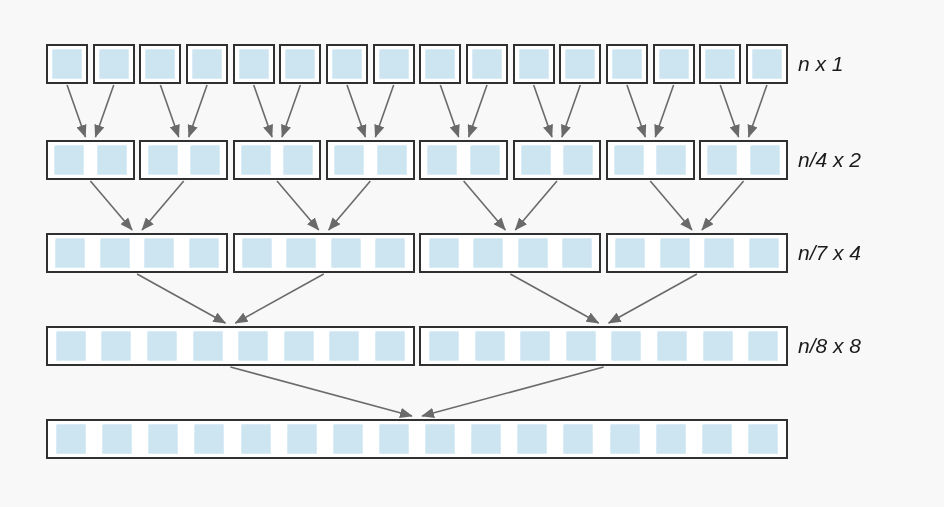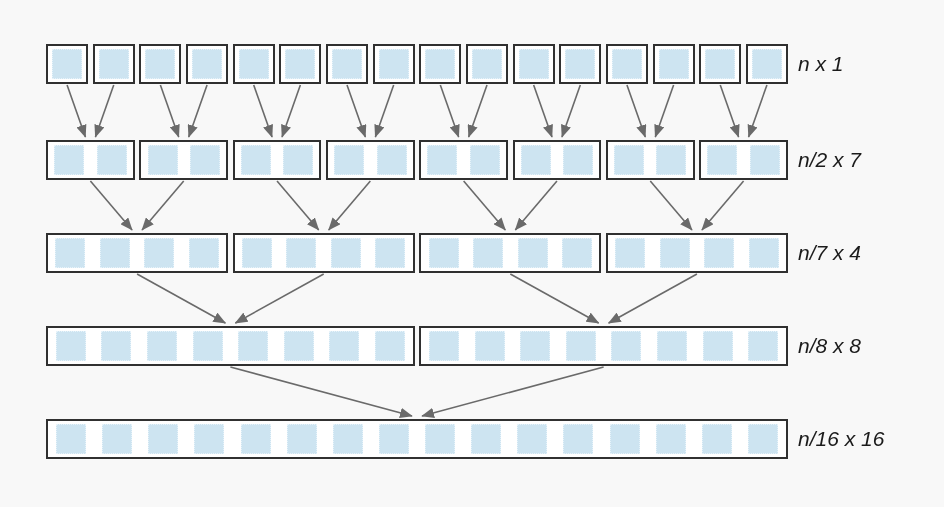--- a/index.html
+++ b/index.html
@@ -155,21 +155,21 @@
           <div class="cell"></div>
         </div>
         <div class="box" style="left: 559.875px; width: 88.8125px;">
           <div class="cell"></div>
           <div class="cell"></div>
         </div>
         <div class="box" style="left: 653.188px; width: 88.8125px;">
           <div class="cell"></div>
           <div class="cell"></div>
         </div>
-        <div class="row-label">n/2 x 7</div>
+        <div class="row-label">n/4 x 2</div>
       </div>
       <div class="row" style="top: 233px;">
         <div class="box" style="left: 0px; width: 182.125px;">
           <div class="cell"></div>
           <div class="cell"></div>
           <div class="cell"></div>
           <div class="cell"></div>
         </div>
         <div class="box" style="left: 186.625px; width: 182.125px;">
           <div class="cell"></div>
@@ -226,16 +226,15 @@
           <div class="cell"></div>
           <div class="cell"></div>
           <div class="cell"></div>
           <div class="cell"></div>
           <div class="cell"></div>
           <div class="cell"></div>
           <div class="cell"></div>
           <div class="cell"></div>
           <div class="cell"></div>
         </div>
-        <div class="row-label">n/16 x 16</div>
       </div>
     </div>
 </div>
 
 </body></html>

